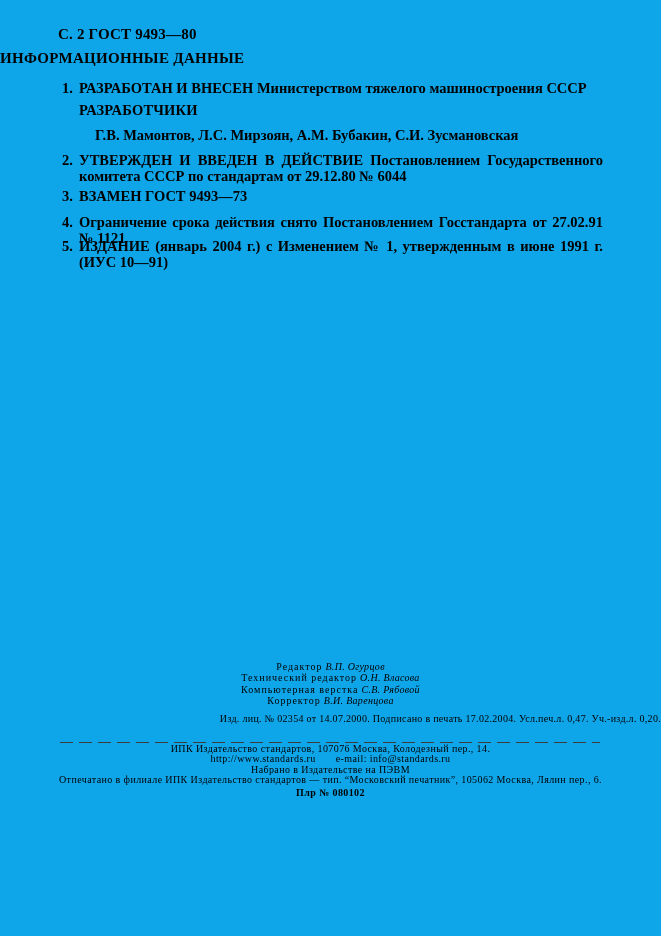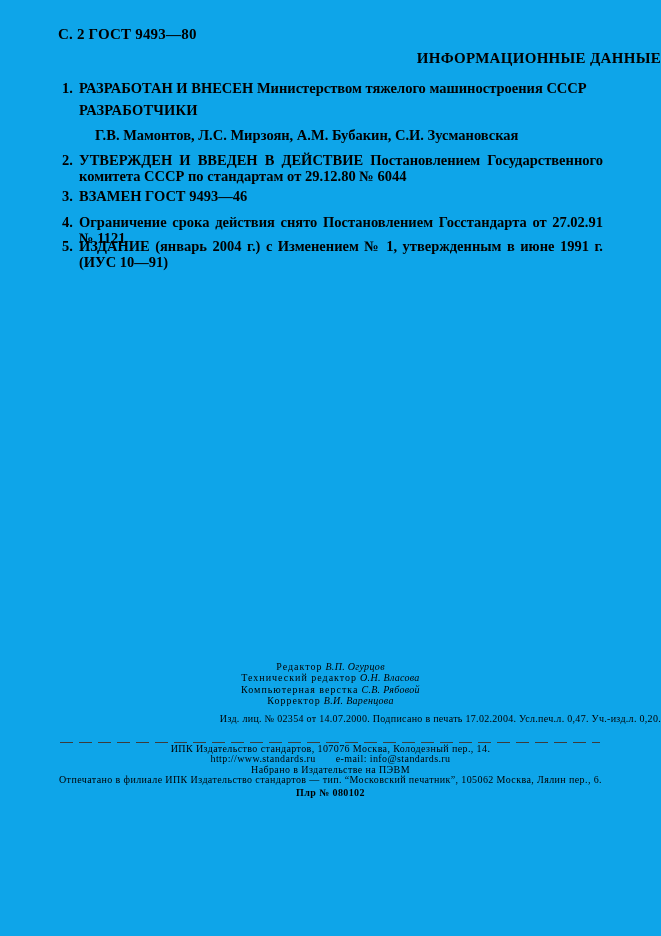--- a/index.html
+++ b/index.html
@@ -13,21 +13,21 @@
     margin:0 auto;
   }
   
   .hdr-label{
     position:absolute;left:58px;top:26px;
     font-size:15px;font-weight:bold;letter-spacing:.2px;
     white-space:nowrap;
   }
   .doc-title{
     position:absolute;left:0;right:0;top:50px;
-    text-align:right;font-size:15px;font-weight:bold;letter-spacing:.3px;font-family:Liberation Serif, serif;
+    text-align:left;font-size:15px;font-weight:bold;letter-spacing:.3px;font-family:Liberation Serif, serif;
   }
   
   .item{
     position:absolute;left:62px;width:544px;
     font-size:14.5px;font-weight:bold;line-height:16px;
   }
   .item .num{position:absolute;left:0;top:0;}
   .item .txt{display:block;margin-left:17px;width:524px;text-align:justify;}
   .i1{top:80px}
   .i2{top:152px}
@@ -80,21 +80,21 @@
   <div class="dev-heading">РАЗРАБОТЧИКИ</div>
   <div class="dev-names">Г.В. Мамонтов, Л.С. Мирзоян, А.М. Бубакин, С.И. Зусмановская</div>
 
   <div class="item i2">
     <span class="num">2.</span>
     <span class="txt">УТВЕРЖДЕН И ВВЕДЕН В ДЕЙСТВИЕ Постановлением Государственного комитета СССР по стандартам от 29.12.80 № 6044</span>
   </div>
 
   <div class="item i3">
     <span class="num">3.</span>
-    <span class="txt">ВЗАМЕН ГОСТ 9493—46</span>
+    <span class="txt">ВЗАМЕН ГОСТ 9493—73</span>
   </div>
 
   <div class="item i4">
     <span class="num">4.</span>
     <span class="txt">Ограничение срока действия снято Постановлением Госстандарта от 27.02.91 № 1121</span>
   </div>
 
   <div class="item i5">
     <span class="num">5.</span>
     <span class="txt">ИЗДАНИЕ (январь 2004 г.) с Изменением № 1, утвержденным в июне 1991 г. (ИУС 10—91)</span>

